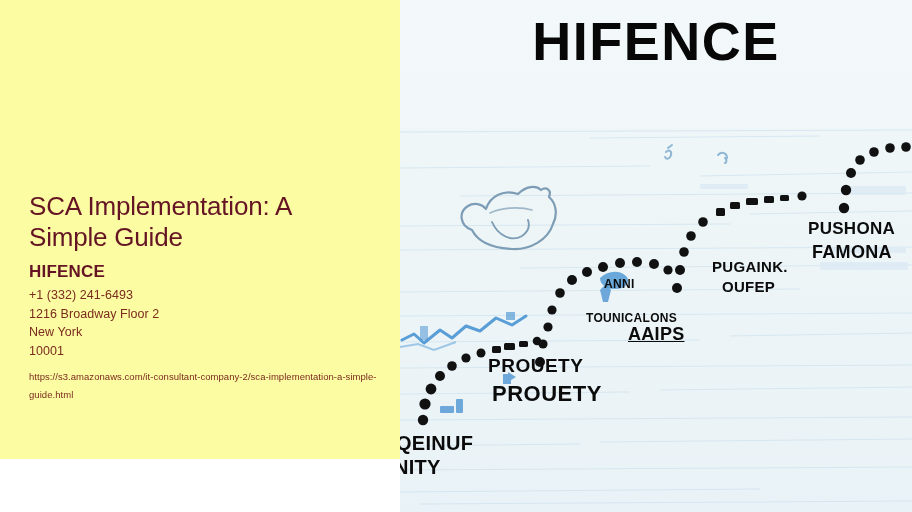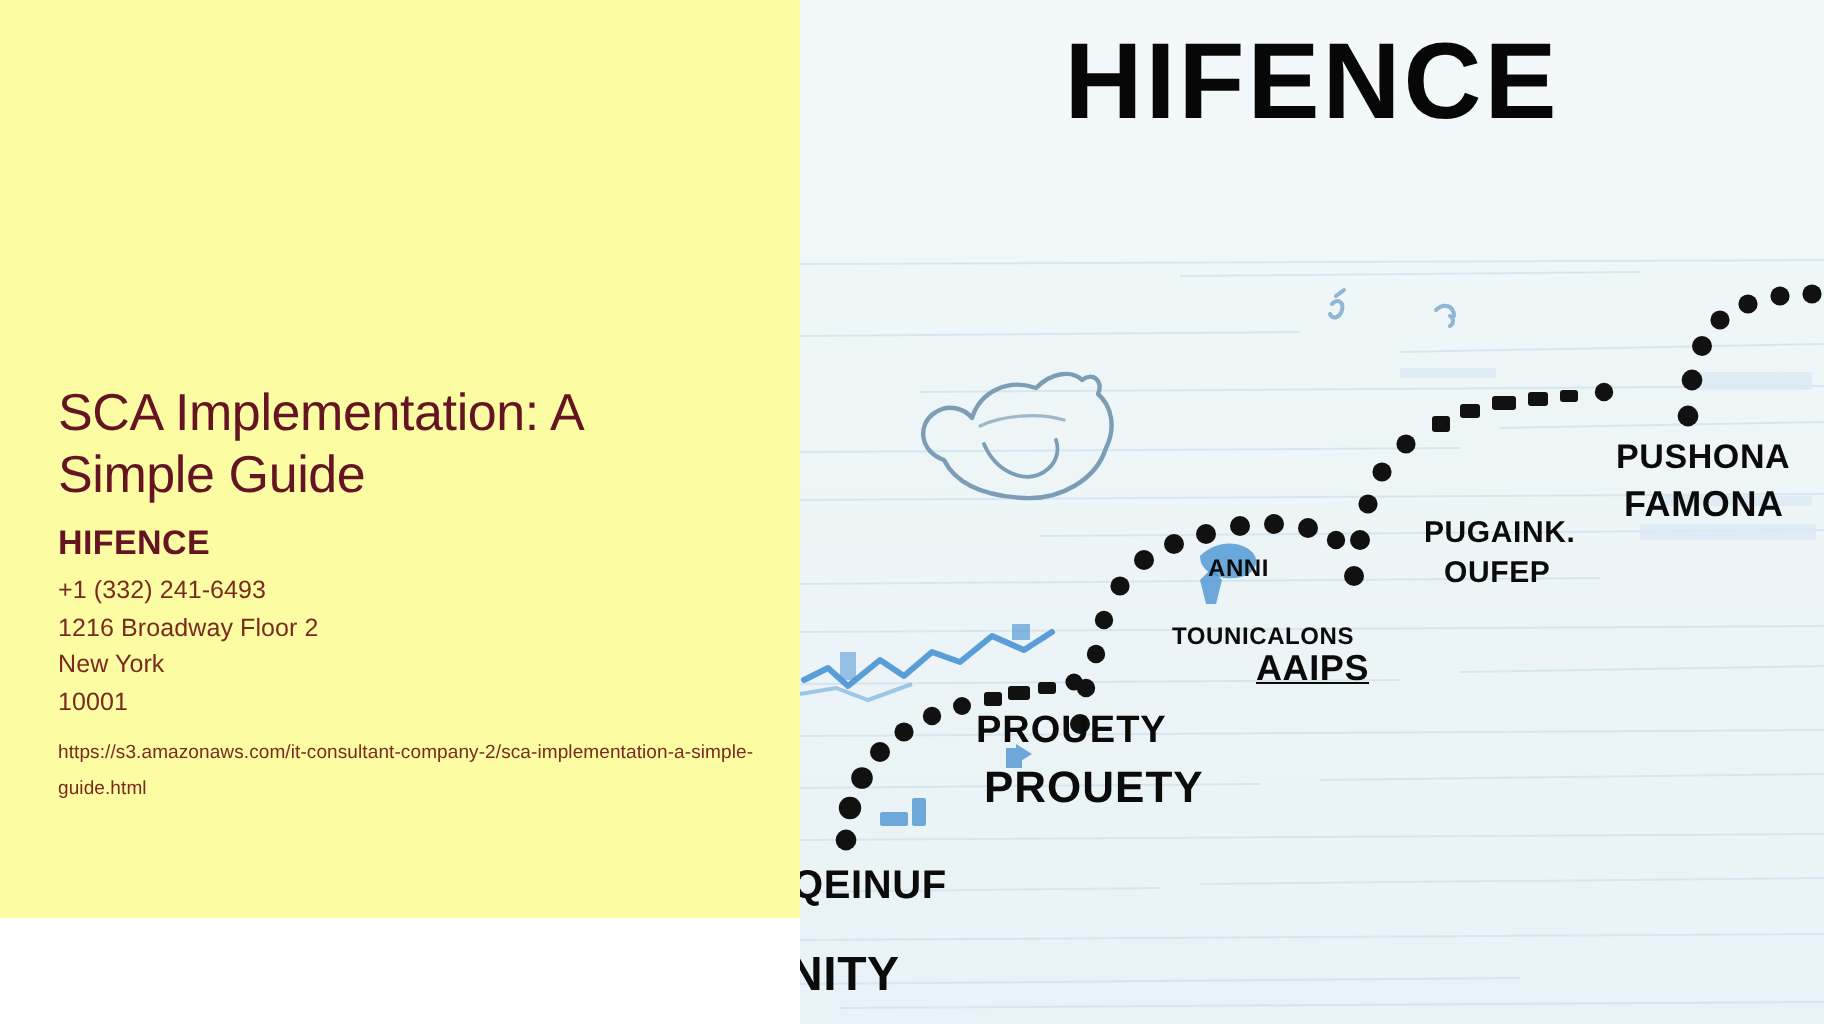--- a/index.html
+++ b/index.html
@@ -189,23 +189,22 @@
   }
   .g-qeinuf {
     left: -4px;
     top: 432px;
     font-size: 20px;
     letter-spacing: 0.3px;
   }
   .g-nity {
     left: -6px;
     top: 456px;
-    font-size: 24px;
-    letter-spacing: 0.3px;
-    margin-top: 18px;
+    font-size: 20px;
+    letter-spacing: 0.3px;
   }
   .g-anni {
     left: 204px;
     top: 277px;
     font-size: 12px;
     letter-spacing: 0.3px;
   }
 </style>
 </head>
 <body>

